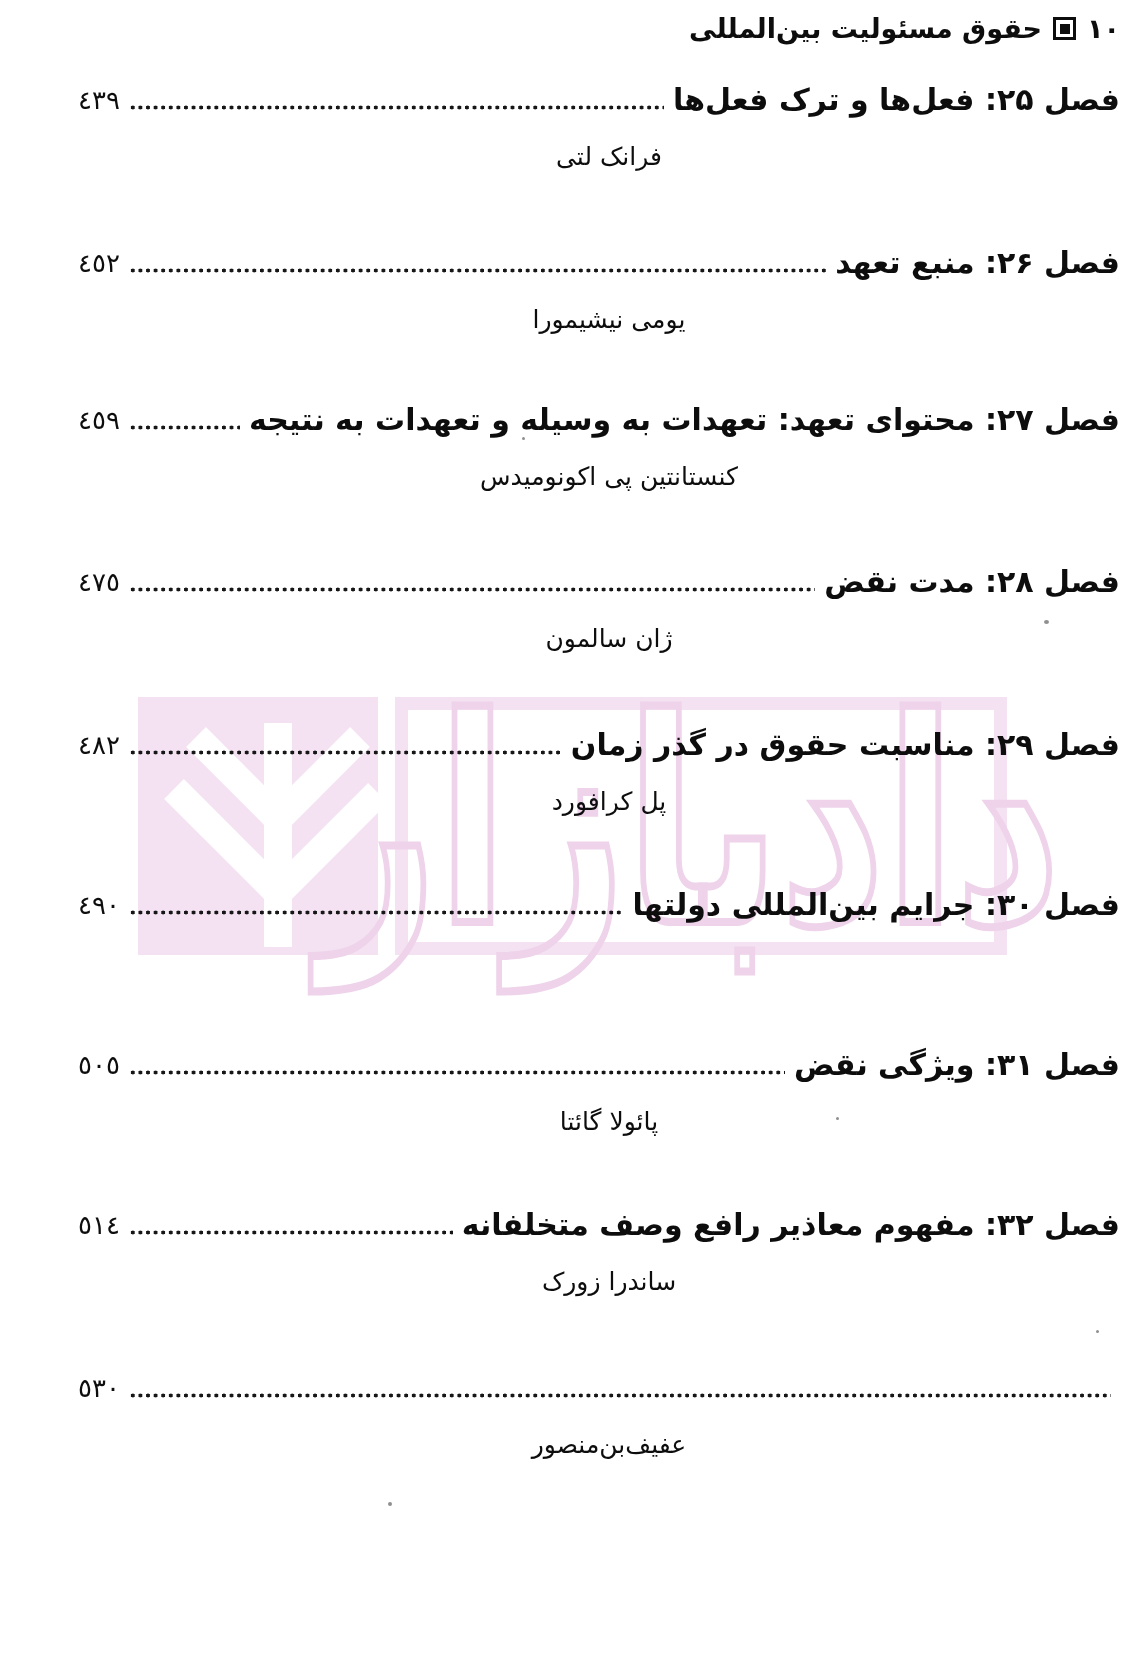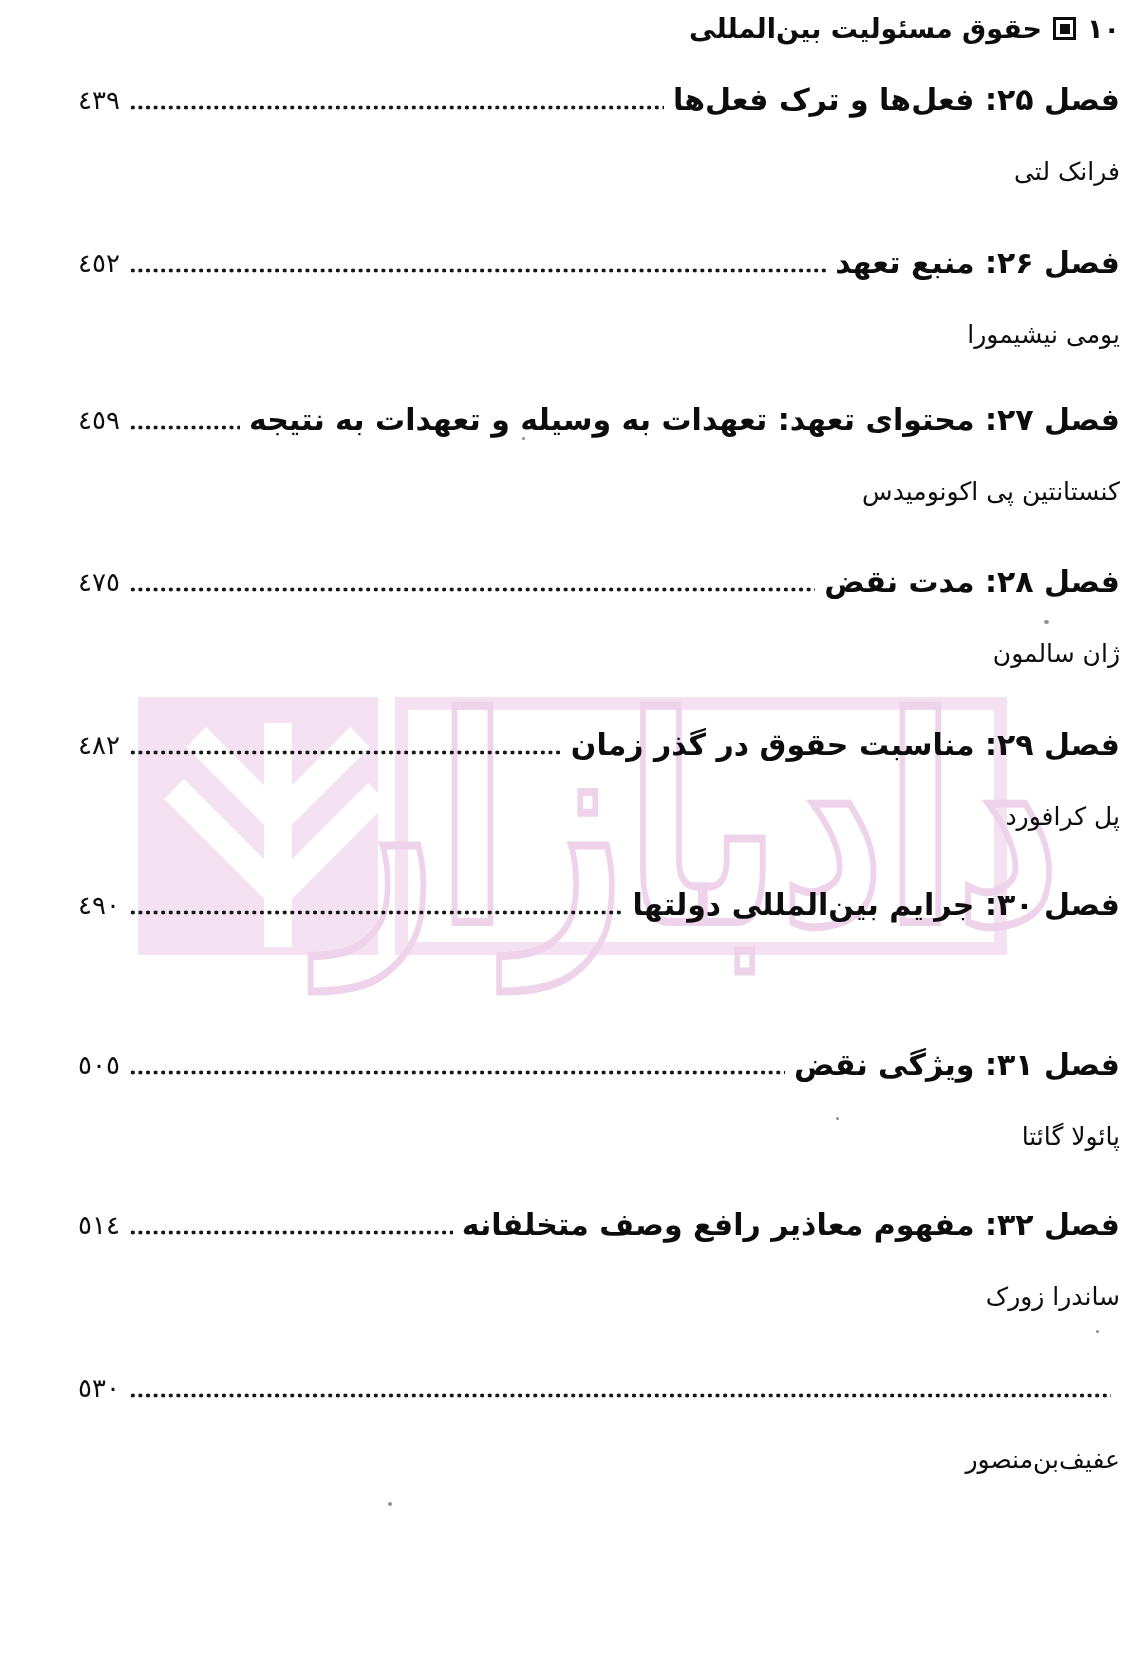--- a/index.html
+++ b/index.html
@@ -31,23 +31,23 @@
   .title-row{display:flex;align-items:flex-start;}
   .chapter{font-size:30px;font-weight:bold;white-space:nowrap;line-height:40px;}
   .leader{
     flex:1 1 auto;height:7px;align-self:flex-end;
     margin:0 9px 9px 9px;
     background-image:radial-gradient(circle,#161616 1.8px,transparent 2.2px);
     background-size:7.6px 7px;background-position:left bottom;background-repeat:repeat-x;
   }
   .pagenum{font-size:26px;font-weight:normal;white-space:nowrap;line-height:40px;}
   .author{
-    margin-top:33px;
+    margin-top:18px;
     font-size:25px;line-height:38px;
-    text-align:right;padding-left:20px;
+    text-align:center;padding-left:20px;
   }
 
   
   .watermark{position:absolute;inset:0;z-index:0;pointer-events:none;}
   .content{position:absolute;inset:0;z-index:1;}
   .wm-square{
     position:absolute;left:138px;top:697px;width:240px;height:258px;
   }
   .wm-square svg{display:block;width:100%;height:100%;}
   .wm-frame{

